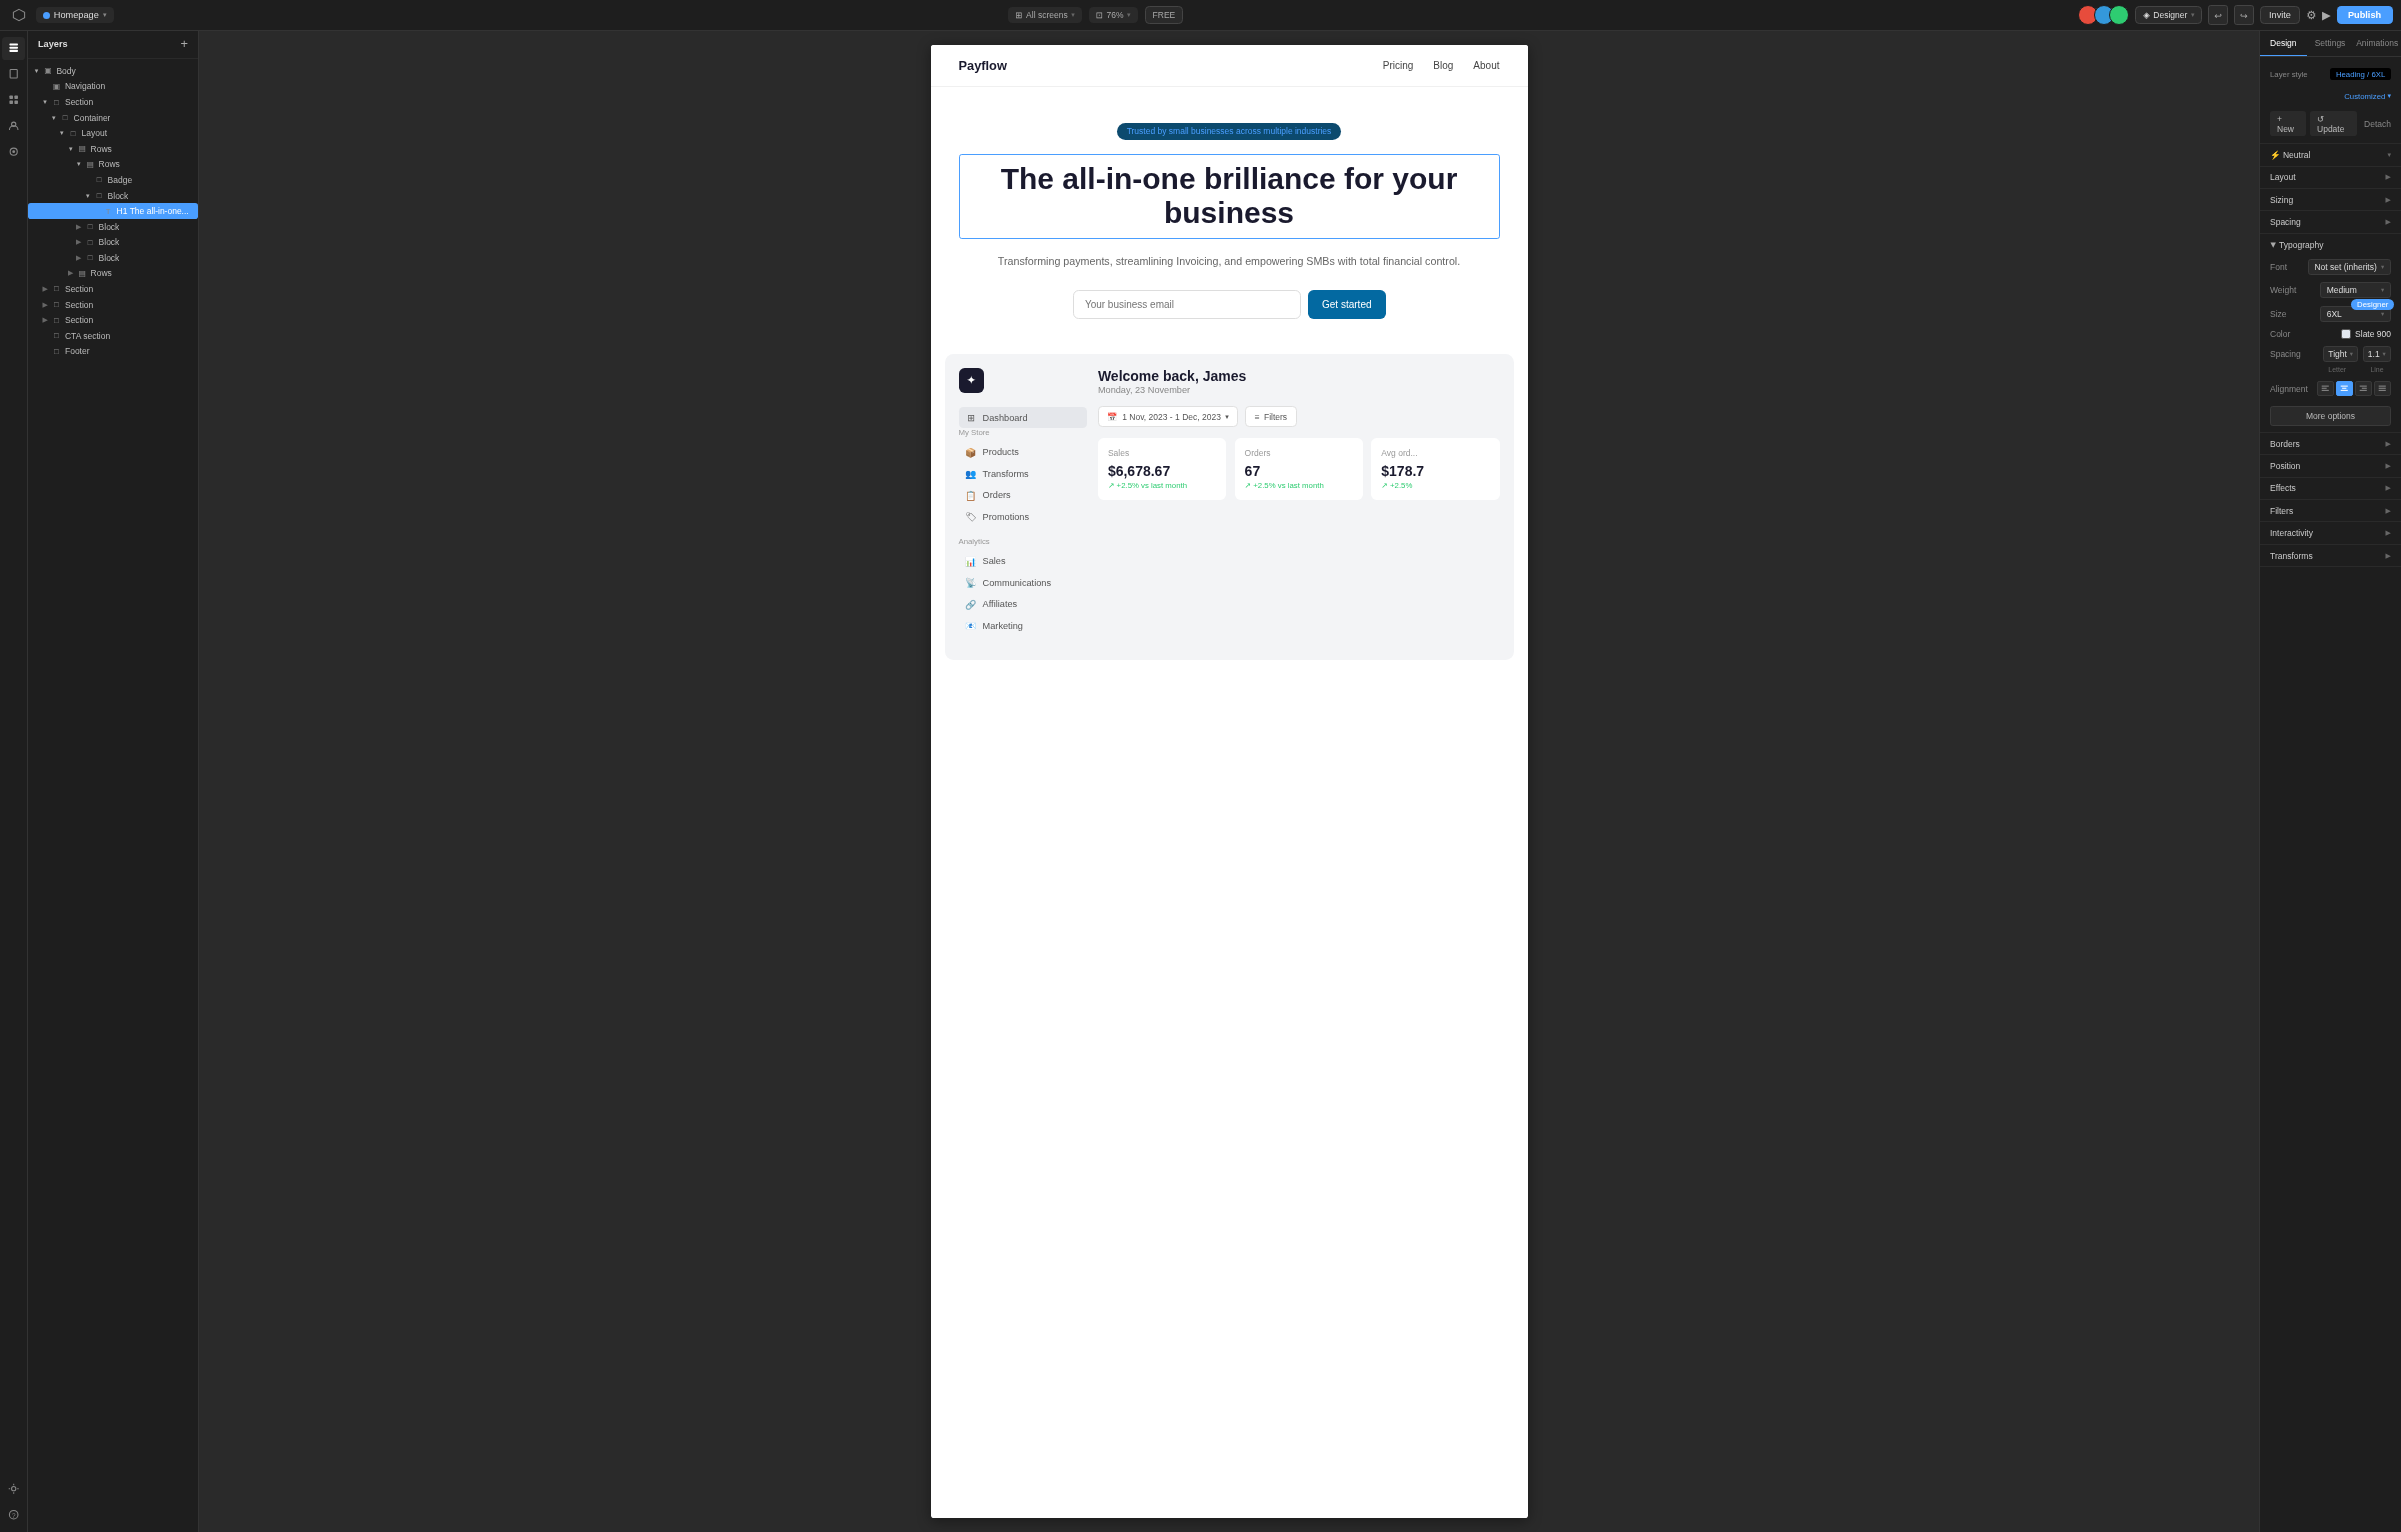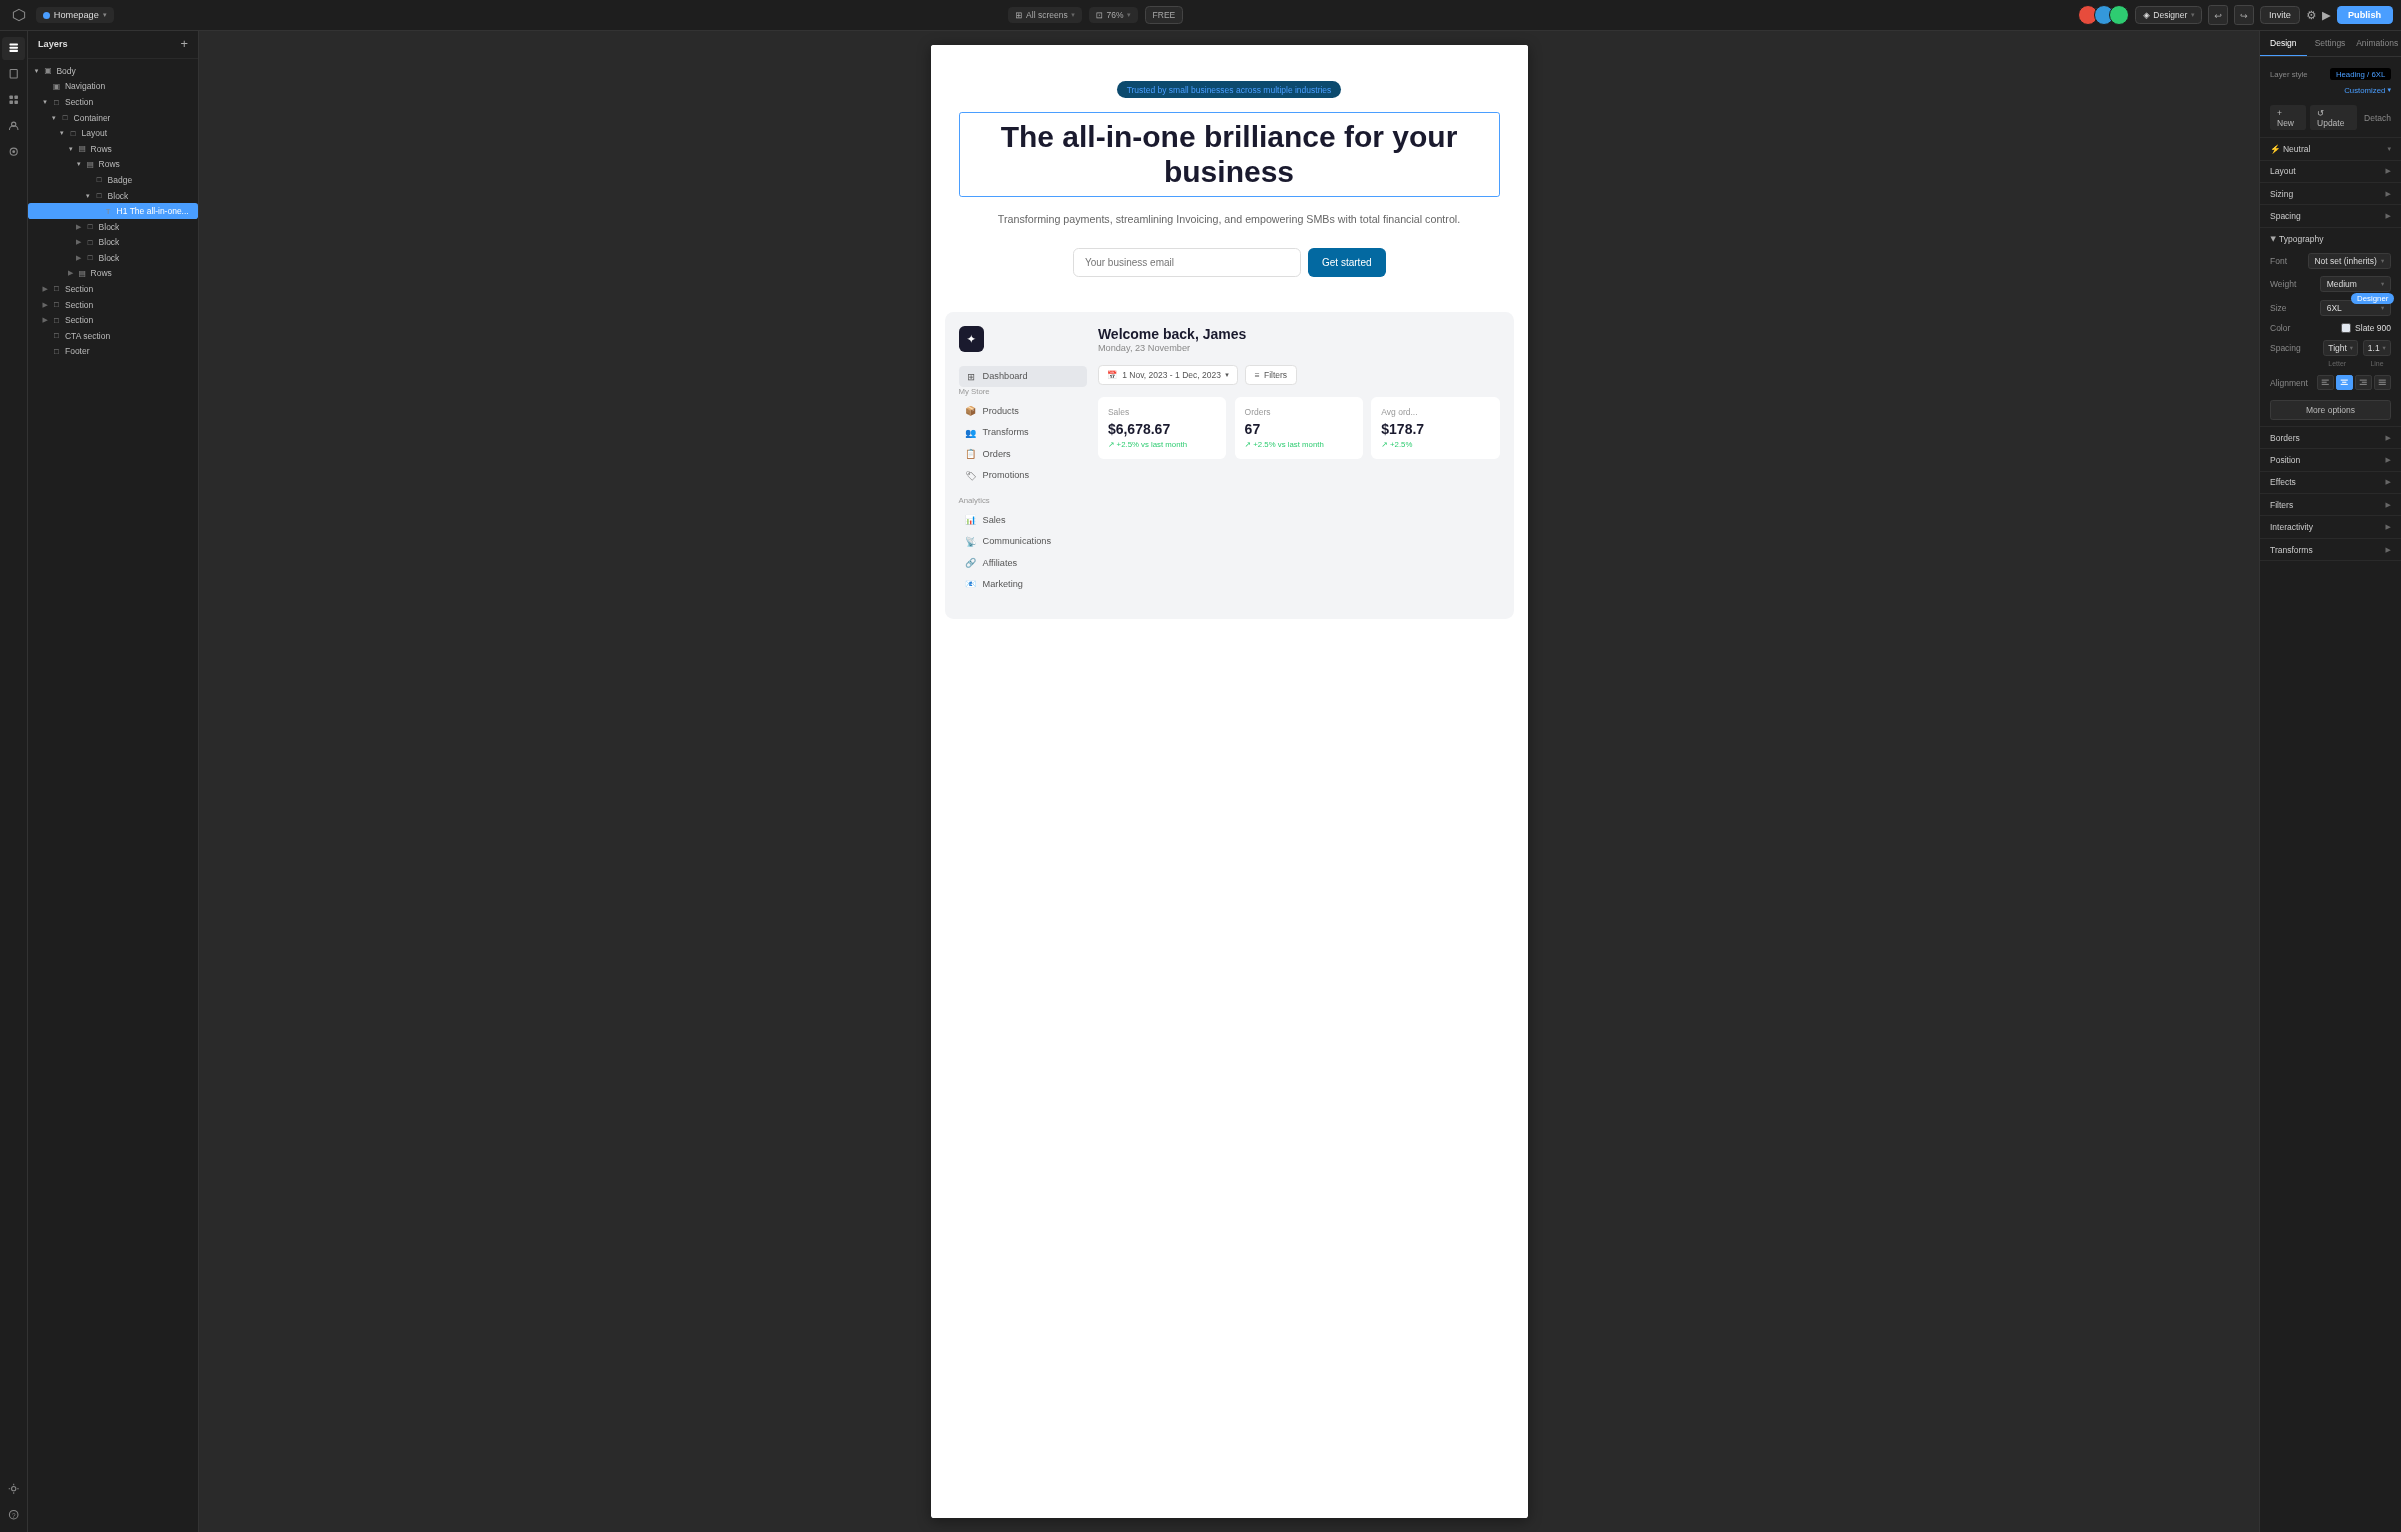--- a/index.html
+++ b/index.html
@@ -363,20 +363,28 @@
           <span class="layer-arrow"></span>
           <span class="layer-icon">□</span>
           <span class="layer-name">Footer</span>
         </div>
       </div>
   </div>
 
   <div class="canvas-area">
     <div class="canvas-frame">
 
+      <div class="site-nav">
+        <div class="site-logo">Payflow</div>
+        <div class="site-nav-links">
+          <a class="site-nav-link">Pricing</a>
+          <a class="site-nav-link">Blog</a>
+          <a class="site-nav-link">About</a>
+        </div>
+      </div>
 
       <div class="site-hero">
         <div class="hero-badge">Trusted by small businesses across multiple industries</div>
         <div class="hero-h1">The all-in-one brilliance for your business</div>
         <div class="hero-sub">Transforming payments, streamlining Invoicing, and empowering SMBs with total financial control.</div>
         <div class="hero-cta">
           <input class="hero-input" type="email" placeholder="Your business email" style="">
           <button class="hero-btn">Get started</button>
         </div>
       </div>
@@ -470,21 +478,21 @@
       <div class="right-tab">Animations</div>
     </div>
     <div class="right-content">
 
       <div class="layer-style-row">
         <span class="layer-style-label">Layer style</span>
         <span class="layer-style-value">
           <span>Heading / 6XL</span>
         </span>
       </div>
-      <div style="padding: 1.4px 10px 5.7px; display:flex; align-items:center; justify-content:flex-end;">
+      <div style="padding: 1.4px 10px 5.7px; display:flex; align-items:center; justify-content:flex-end;margin-top:6px;">
         <span style="font-size:7.8px;color:#4a9eff;cursor:pointer;">Customized</span>
         <span style="font-size:7px;color:#4a9eff;margin-left:2.1px;">▾</span>
       </div>
 
       <div class="new-update-row">
         <div class="new-btn">+ New</div>
         <div class="update-btn">↺ Update</div>
         <span class="detach-btn">Detach</span>
       </div>
 

